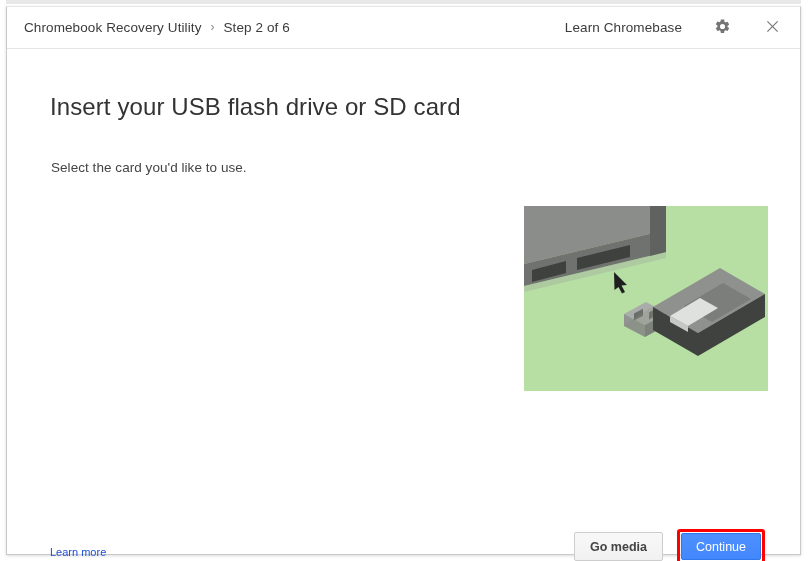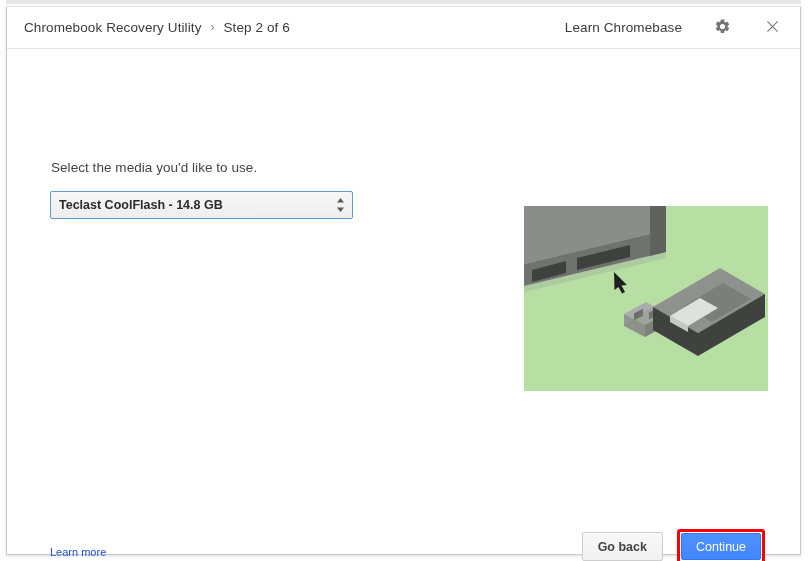--- a/index.html
+++ b/index.html
@@ -272,34 +272,24 @@
             <svg width="17" height="17" viewBox="0 0 20 20" aria-hidden="true">
               <path stroke="#787878" stroke-width="1.4" d="M4 4 L16 16 M16 4 L4 16"></path>
             </svg>
           </span>
         </button>
       </div>
     </div>
 
     <div id="content">
 
-
-      <div id="media-label">Select the media you'd like to use.</div>
-
-      <div id="media-select-wrap">
-        <select id="media-select">
-          <option>Teclast CoolFlash - 14.8 GB</option>
-        </select>
-        <span id="select-spinner">
-          <svg width="9" height="15" viewBox="0 0 9 15" aria-hidden="true">
-            <path fill="#5a5a5a" d="M4.5 0.5 L8 5 L1 5 Z"></path>
-            <path fill="#5a5a5a" d="M4.5 14.5 L1 10 L8 10 Z"></path>
-          </svg>
-        </span>
-      </div>
+      <h1 id="page-title">Insert your USB flash drive or SD card</h1>
+
+      <div id="media-label">Select the card you'd like to use.</div>
+
 
       <div id="illustration">
         <svg width="244" height="185" viewBox="0 0 244 185" aria-hidden="true">
 
           <rect x="0" y="0" width="244" height="185" fill="#b7dfa3"></rect>
 
           <path d="M0,0 L142,0 L142,24 L0,58 Z" fill="#8a8d8a"></path>
 
           <path d="M0,58 L142,24 L142,46 L0,80 Z" fill="#6f726f"></path>
 
@@ -333,21 +323,21 @@
           <path d="M146,110 L176,92 L194,102 L164,120 Z" fill="#dfe1df"></path>
           <path d="M146,110 L164,120 L164,126 L146,116 Z" fill="#c6c8c6"></path>
 
           <path d="M100,120 L121,131 L129,124 L129,101 L116,108 Z" fill="#7e8a78" opacity="0.25"></path>
         </svg>
       </div>
 
       <a id="learn-more">Learn more</a>
 
       <div id="footer-buttons">
-        <button id="go-back-button">Go back</button>
+        <button id="go-back-button">Go media</button>
 
         <span id="continue-highlight">
           <button id="continue-button">Continue</button>
         </span>
       </div>
 
     </div>
   </div>
 </div>
 

